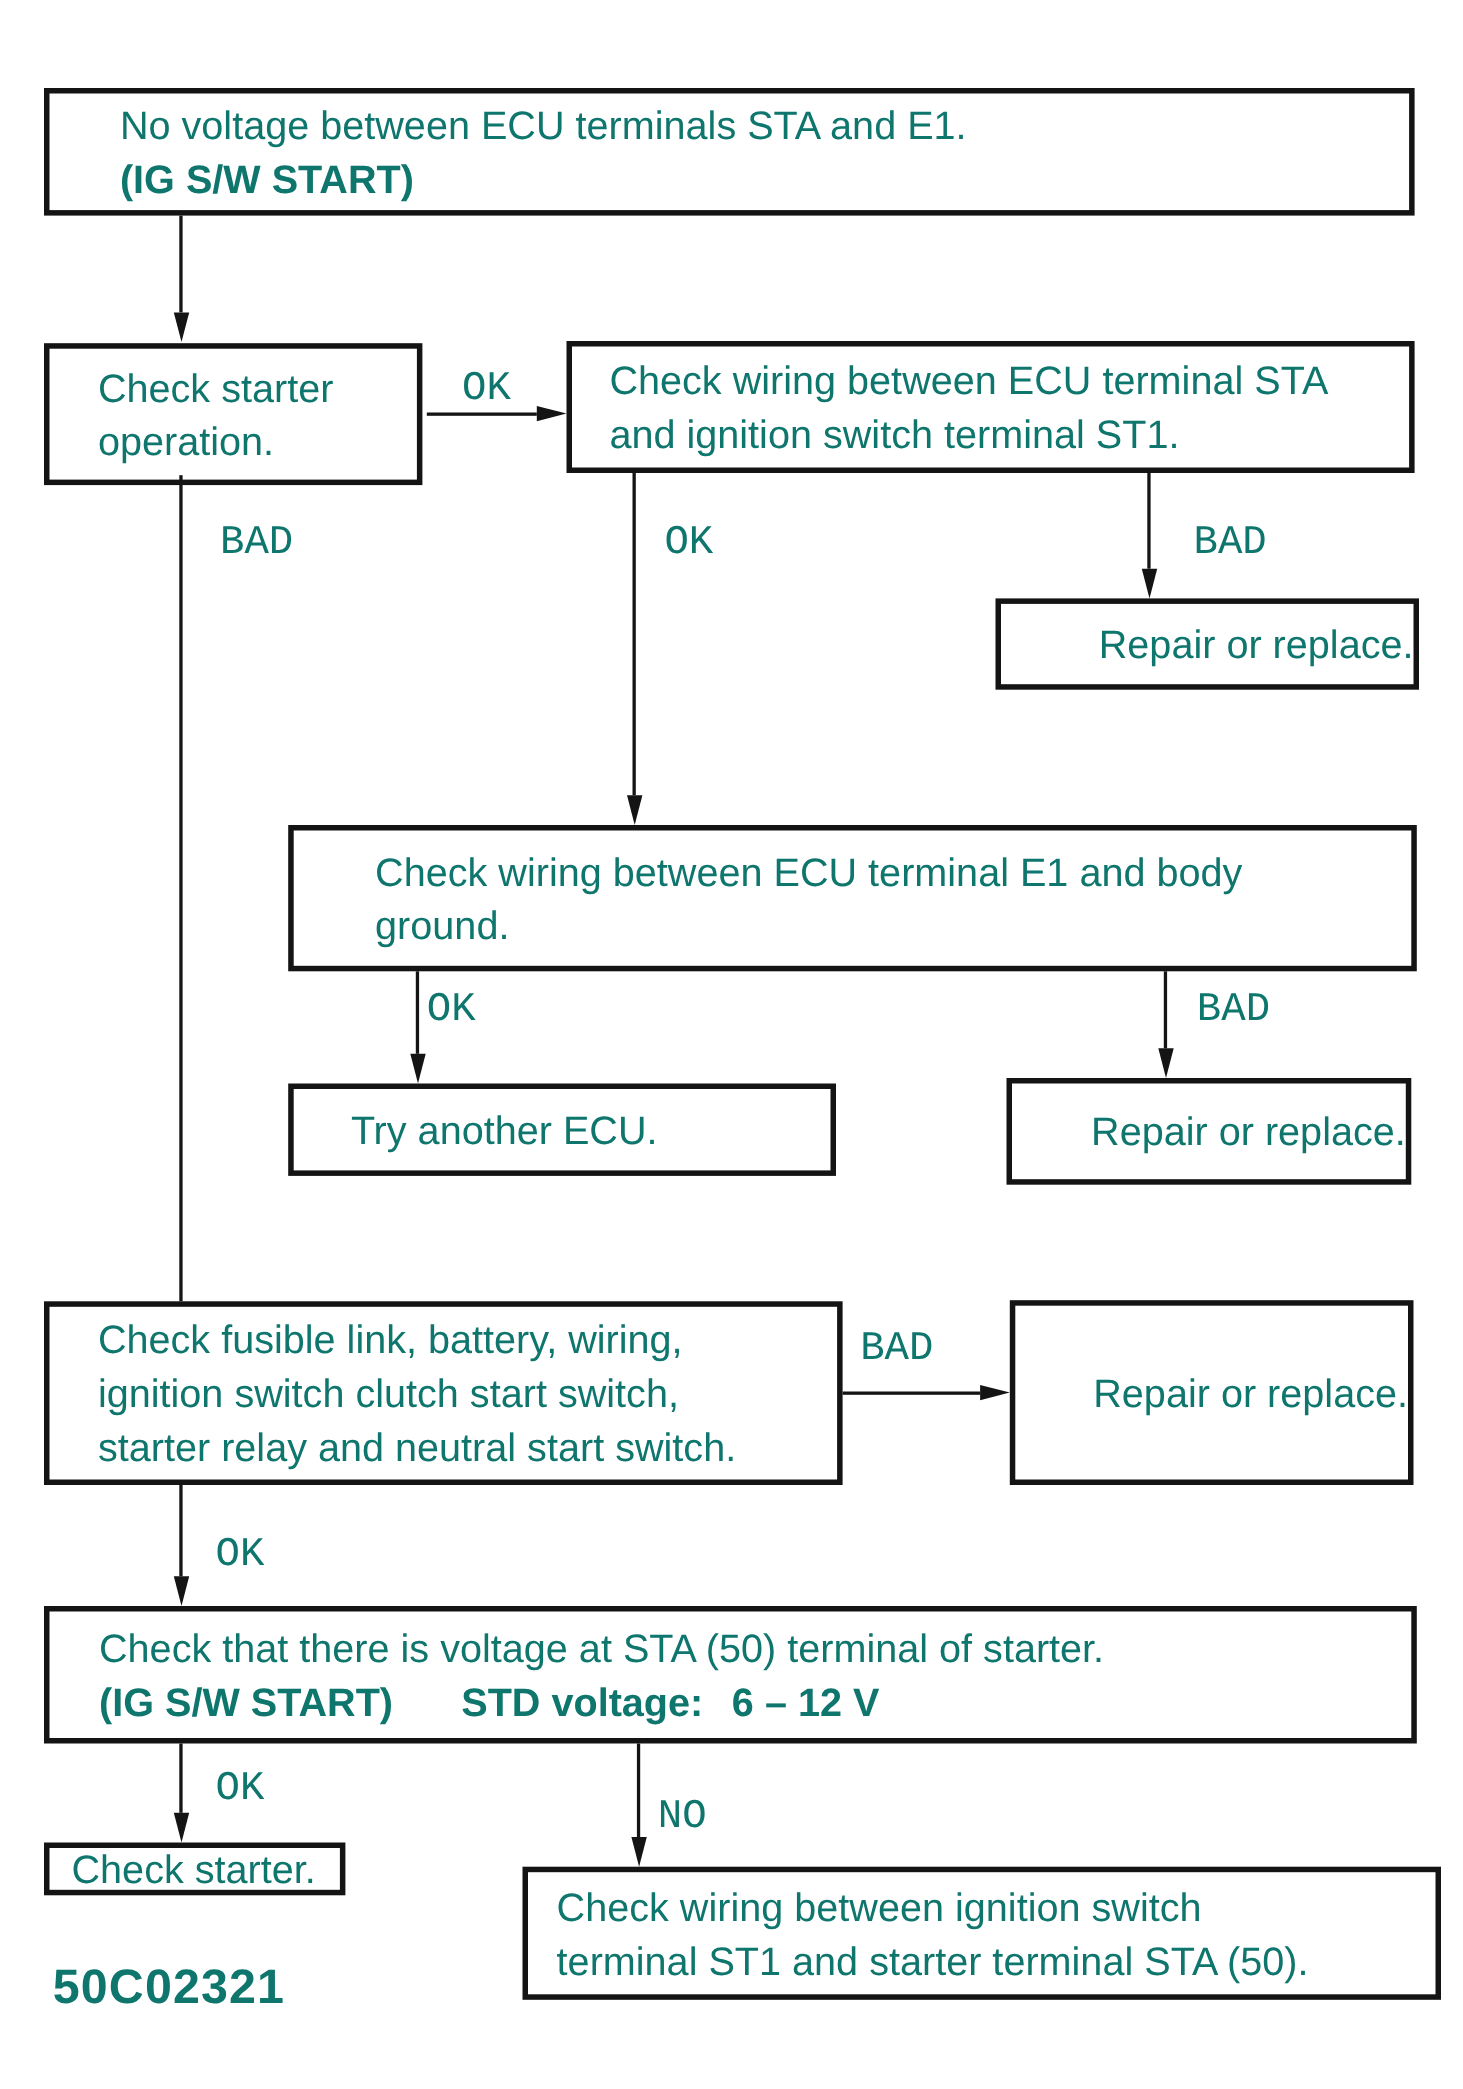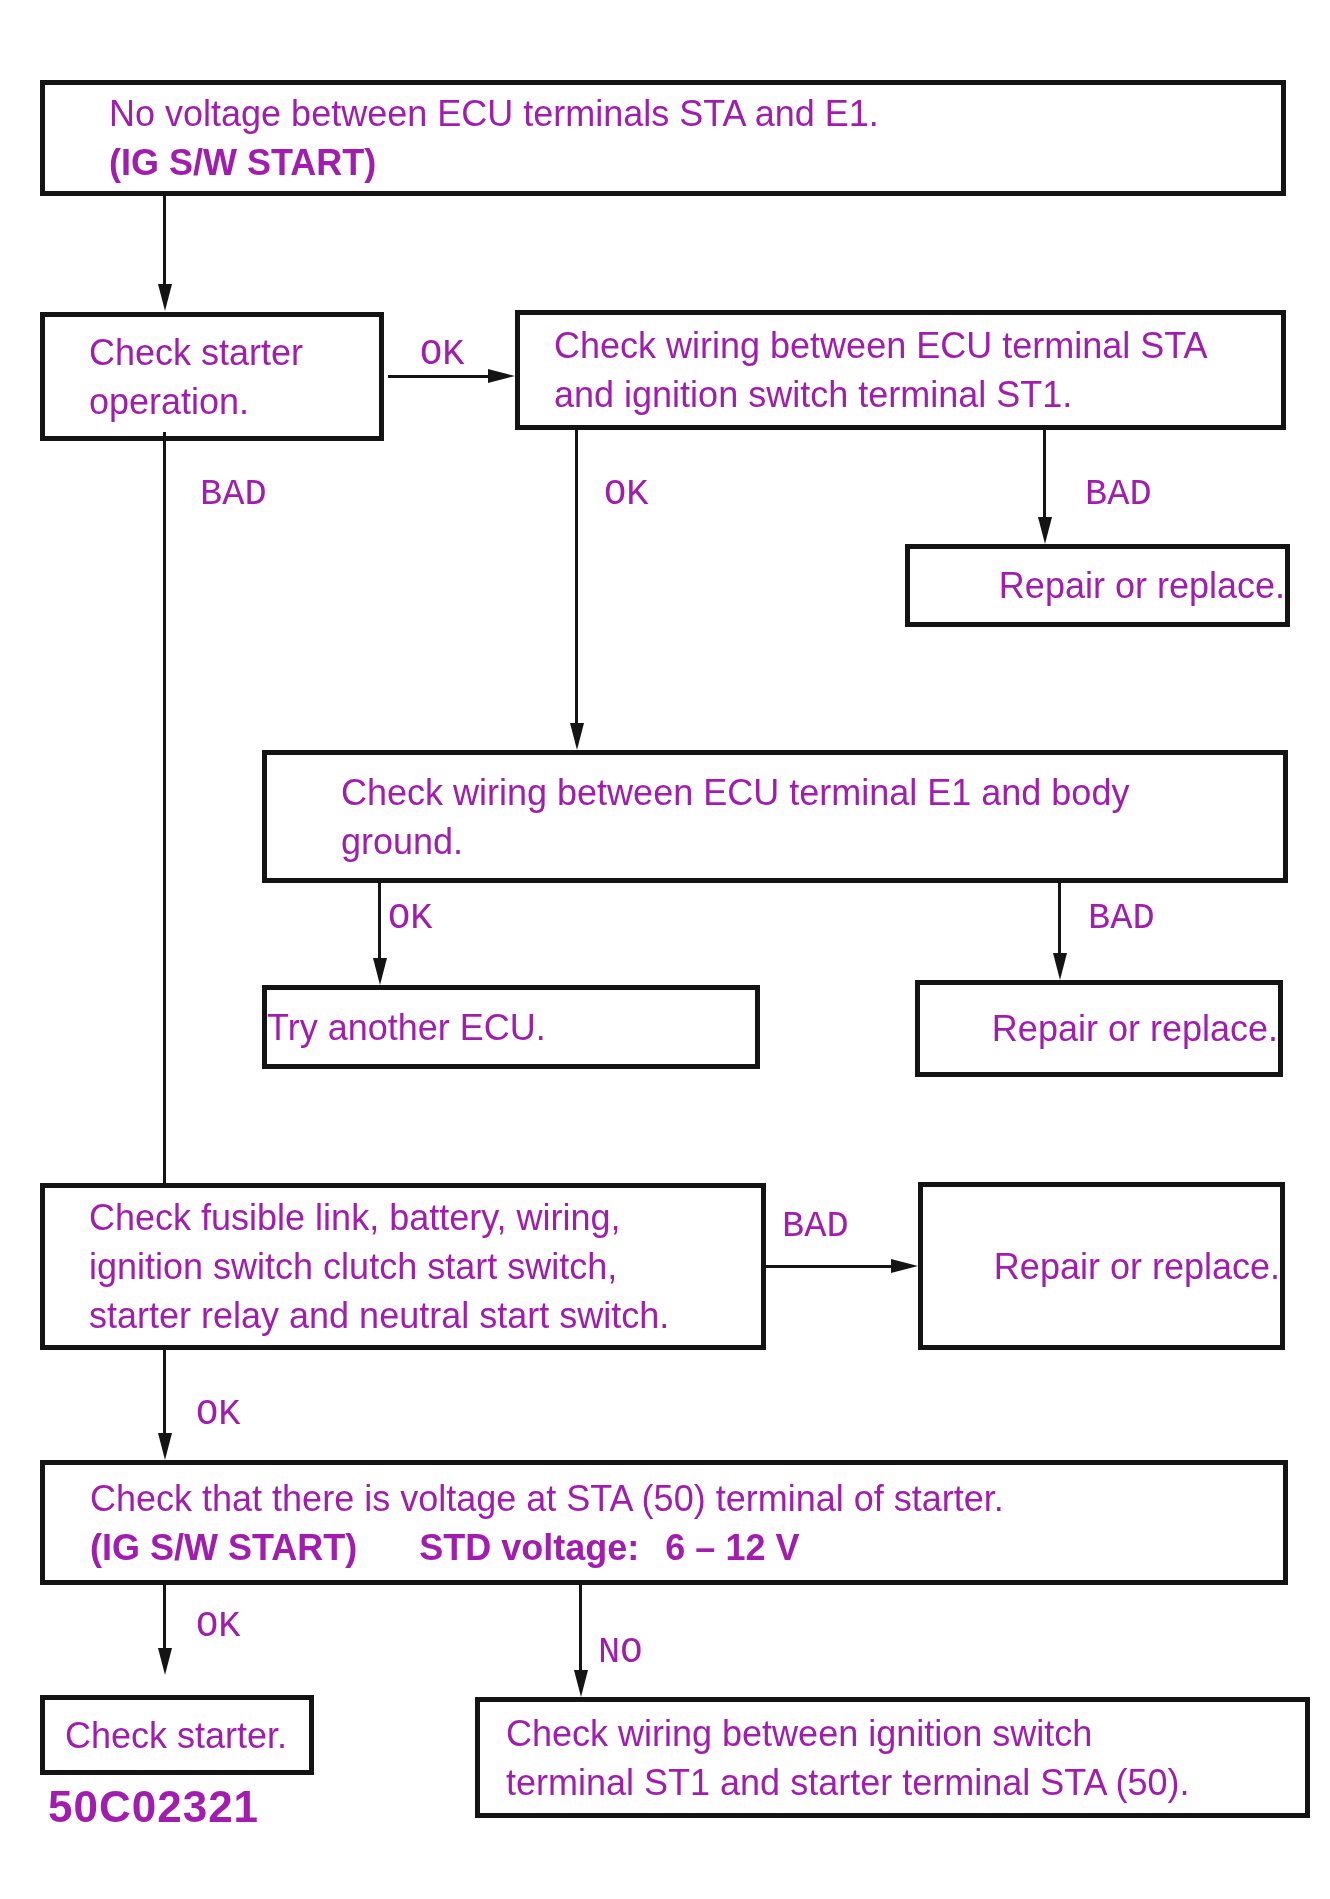--- a/index.html
+++ b/index.html
@@ -1,19 +1,19 @@
 <!DOCTYPE html>
 <html><head>
 <meta charset="utf-8">
 <style>
   html, body { margin:0; padding:0; background:#ffffff; }
   .canvas {
     position:relative; width:1330px; height:1899px; background:#ffffff;
     font-family:"Liberation Sans","DejaVu Sans",sans-serif;
-    color:#a21caf; overflow:hidden;
+    color:#0f766e; overflow:hidden;
   }
   .box {
     position:absolute; box-sizing:border-box;
     border:5px solid #141414; background:#ffffff;
     display:flex; flex-direction:column; justify-content:center;
   }
   .box .ln { font-size:36px; line-height:49px; white-space:nowrap; }
   .center { align-items:flex-end; text-align:center; }
   .bold { font-weight:700; }
   .row { display:flex; flex-direction:row; align-items:baseline; }
@@ -52,21 +52,21 @@
 
   <div class="box center" style="left:905px; top:544px; width:385px; height:83px;">
     <div class="ln">Repair or replace.</div>
   </div>
 
   <div class="box" style="left:262px; top:750px; width:1026px; height:133px; padding-left:74px;">
     <div class="ln">Check wiring between ECU terminal E1 and body</div>
     <div class="ln">ground.</div>
   </div>
 
-  <div class="box" style="left:262px; top:985px; width:498px; height:84px; ">
+  <div class="box" style="left:262px; top:985px; width:498px; height:84px; padding-left:52px;">
     <div class="ln">Try another ECU.</div>
   </div>
 
   <div class="box center" style="left:915px; top:980px; width:368px; height:97px;">
     <div class="ln">Repair or replace.</div>
   </div>
 
   <div class="box" style="left:40px; top:1183px; width:726px; height:167px; padding-left:44px;">
     <div class="ln">Check fusible link, battery, wiring,</div>
     <div class="ln">ignition switch clutch start switch,</div>
@@ -81,21 +81,21 @@
     <div class="ln">Check that there is voltage at STA (50) terminal of starter.</div>
     <div class="ln row">
       <span class="bold">(IG S/W START)</span>
       <span class="gap-lg"></span>
       <span class="bold">STD voltage:</span>
       <span class="gap-sm"></span>
       <span class="bold">6 – 12 V</span>
     </div>
   </div>
 
-  <div class="box" style="left:40px; top:1675px; width:274px; height:80px; padding-left:20px;margin-top:20px;">
+  <div class="box" style="left:40px; top:1675px; width:274px; height:48px; padding-left:20px;">
     <div class="ln">Check starter.</div>
   </div>
 
   <div class="box" style="left:475px; top:1697px; width:835px; height:121px; padding-left:26px;">
     <div class="ln">Check wiring between ignition switch</div>
     <div class="ln">terminal ST1 and starter terminal STA (50).</div>
   </div>
 
   <div class="vline" style="left:163px; top:196px; height:88px;"></div>
   <div class="arr-d" style="left:158px; top:284px;"></div>

